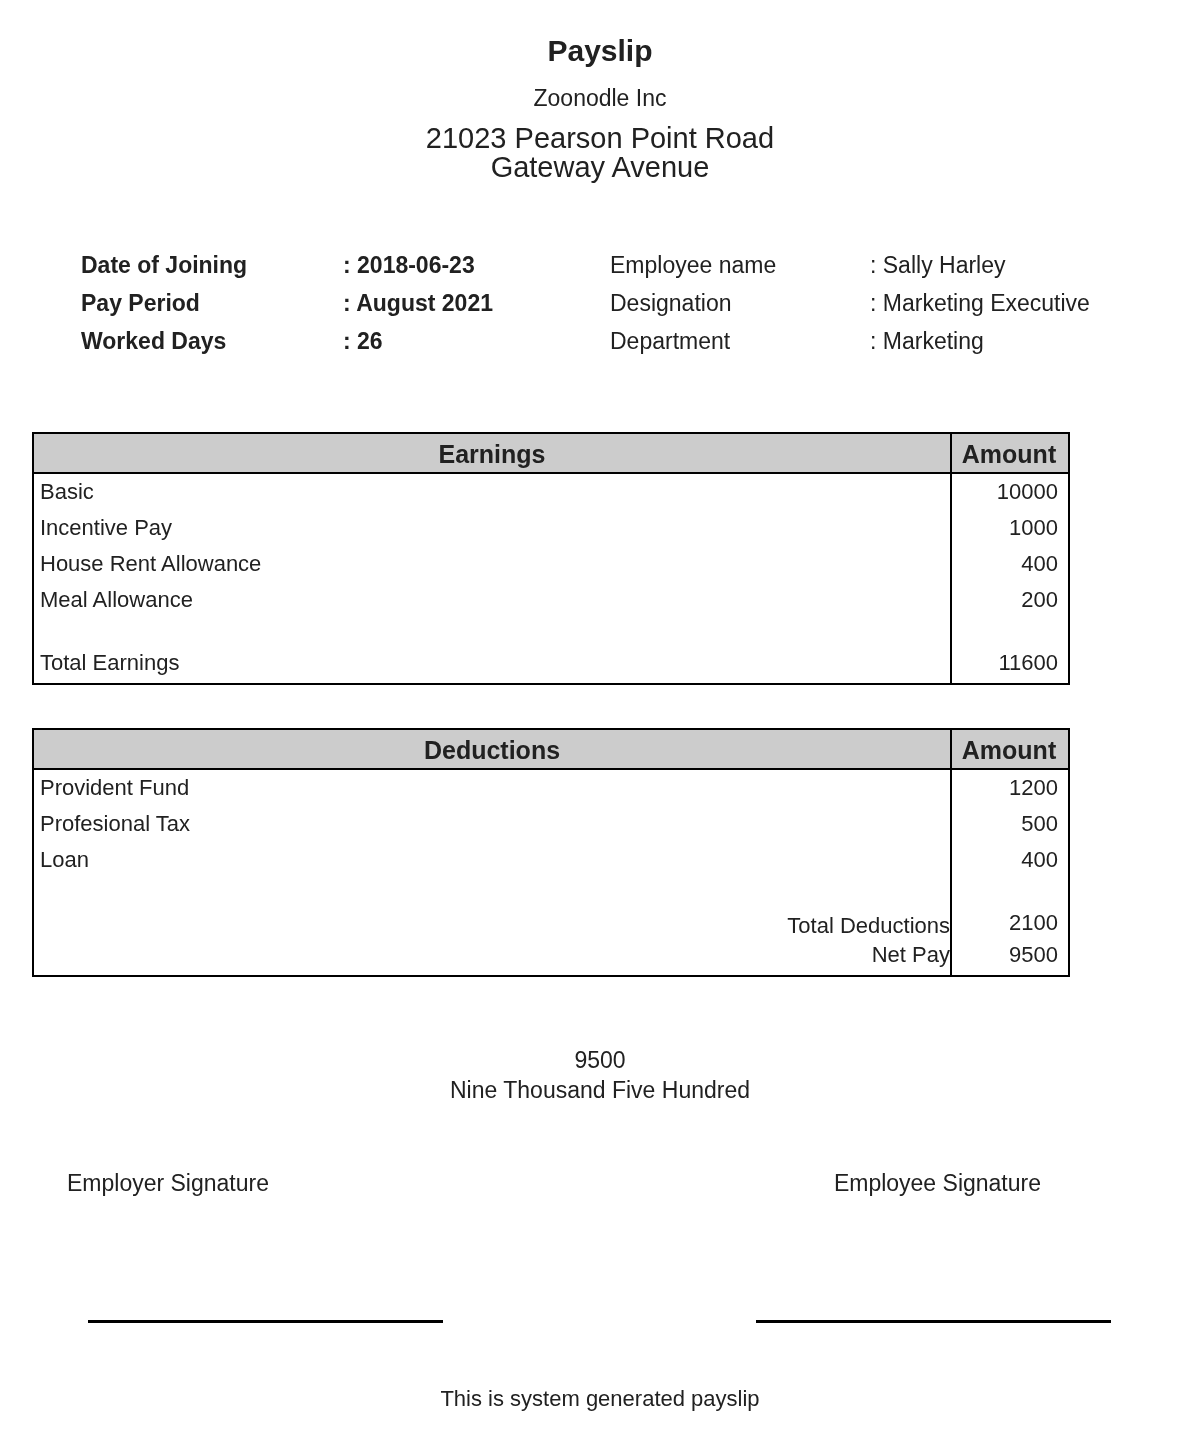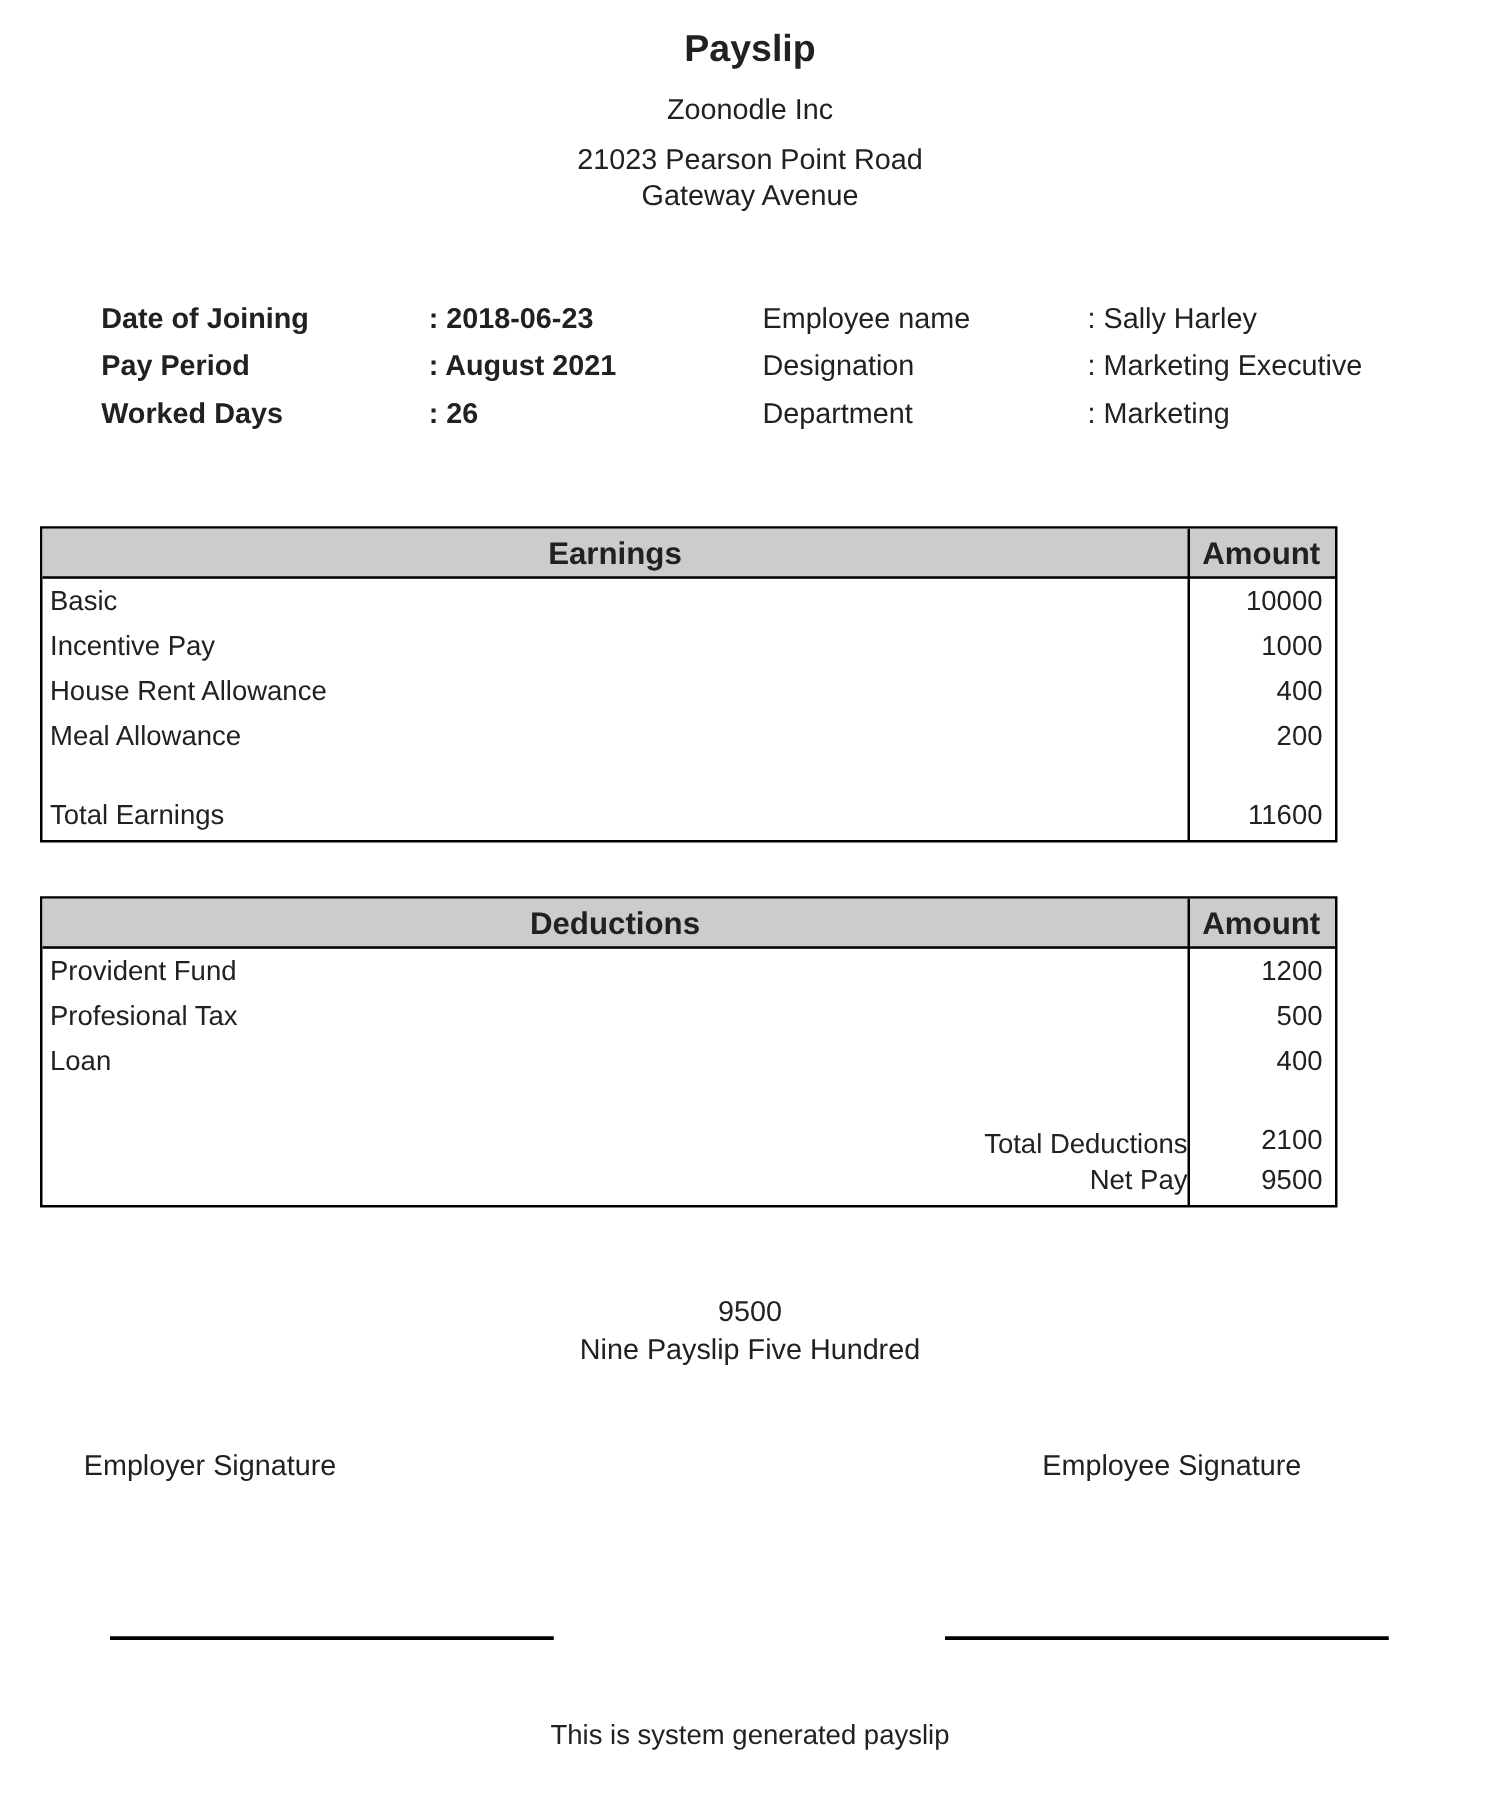--- a/index.html
+++ b/index.html
@@ -11,24 +11,24 @@
   html, body { background: #ffffff; }
   body {
     width: 1200px;
     height: 1451px;
     font-family: "Liberation Sans", sans-serif;
     color: var(--text, #212121);
     overflow: hidden;
   }
 
   
-  .doc-header { padding-top: 23px; text-align: center; }
+  .doc-header { padding-top: 34px; text-align: center; }
   .doc-title { font-size: 30px; font-weight: 700; line-height: 34px; }
   .company-name { font-size: 23px; margin-top: 16px; line-height: 28px; }
-  .company-address { font-size: 23px; margin-top: 12px; line-height: 29px; }
+  .company-address { font-size: 29px; margin-top: 12px; line-height: 29px; }
 
   
   .info { display: flex; margin-top: 64px; font-size: 23px; }
   .info-row { line-height: 38px; display: flex; }
   .info-col-left { margin-left: 81px; width: 449px; font-weight: bold; }
   .info-col-left .info-label { width: 262px; flex: none; }
   .info-col-right { margin-left: 80px; }
   .info-col-right .info-label { width: 260px; flex: none; }
 
   
@@ -194,21 +194,21 @@
       </div>
       <div class="pt-row pt-netpay">
         <span class="pt-label" style="text-align:right;">Net Pay</span>
         <span class="pt-amount">9500</span>
       </div>
     </div>
   </section>
 
   <section class="summary">
     <div>9500</div>
-    <div>Nine Payslip Five Hundred</div>
+    <div>Nine Thousand Five Hundred</div>
   </section>
 
   <section class="signature-labels">
     <span>Employer Signature</span>
     <span>Employee Signature</span>
   </section>
 
   <section class="signature-lines">
     <div class="signature-line"></div>
     <div class="signature-line"></div>

